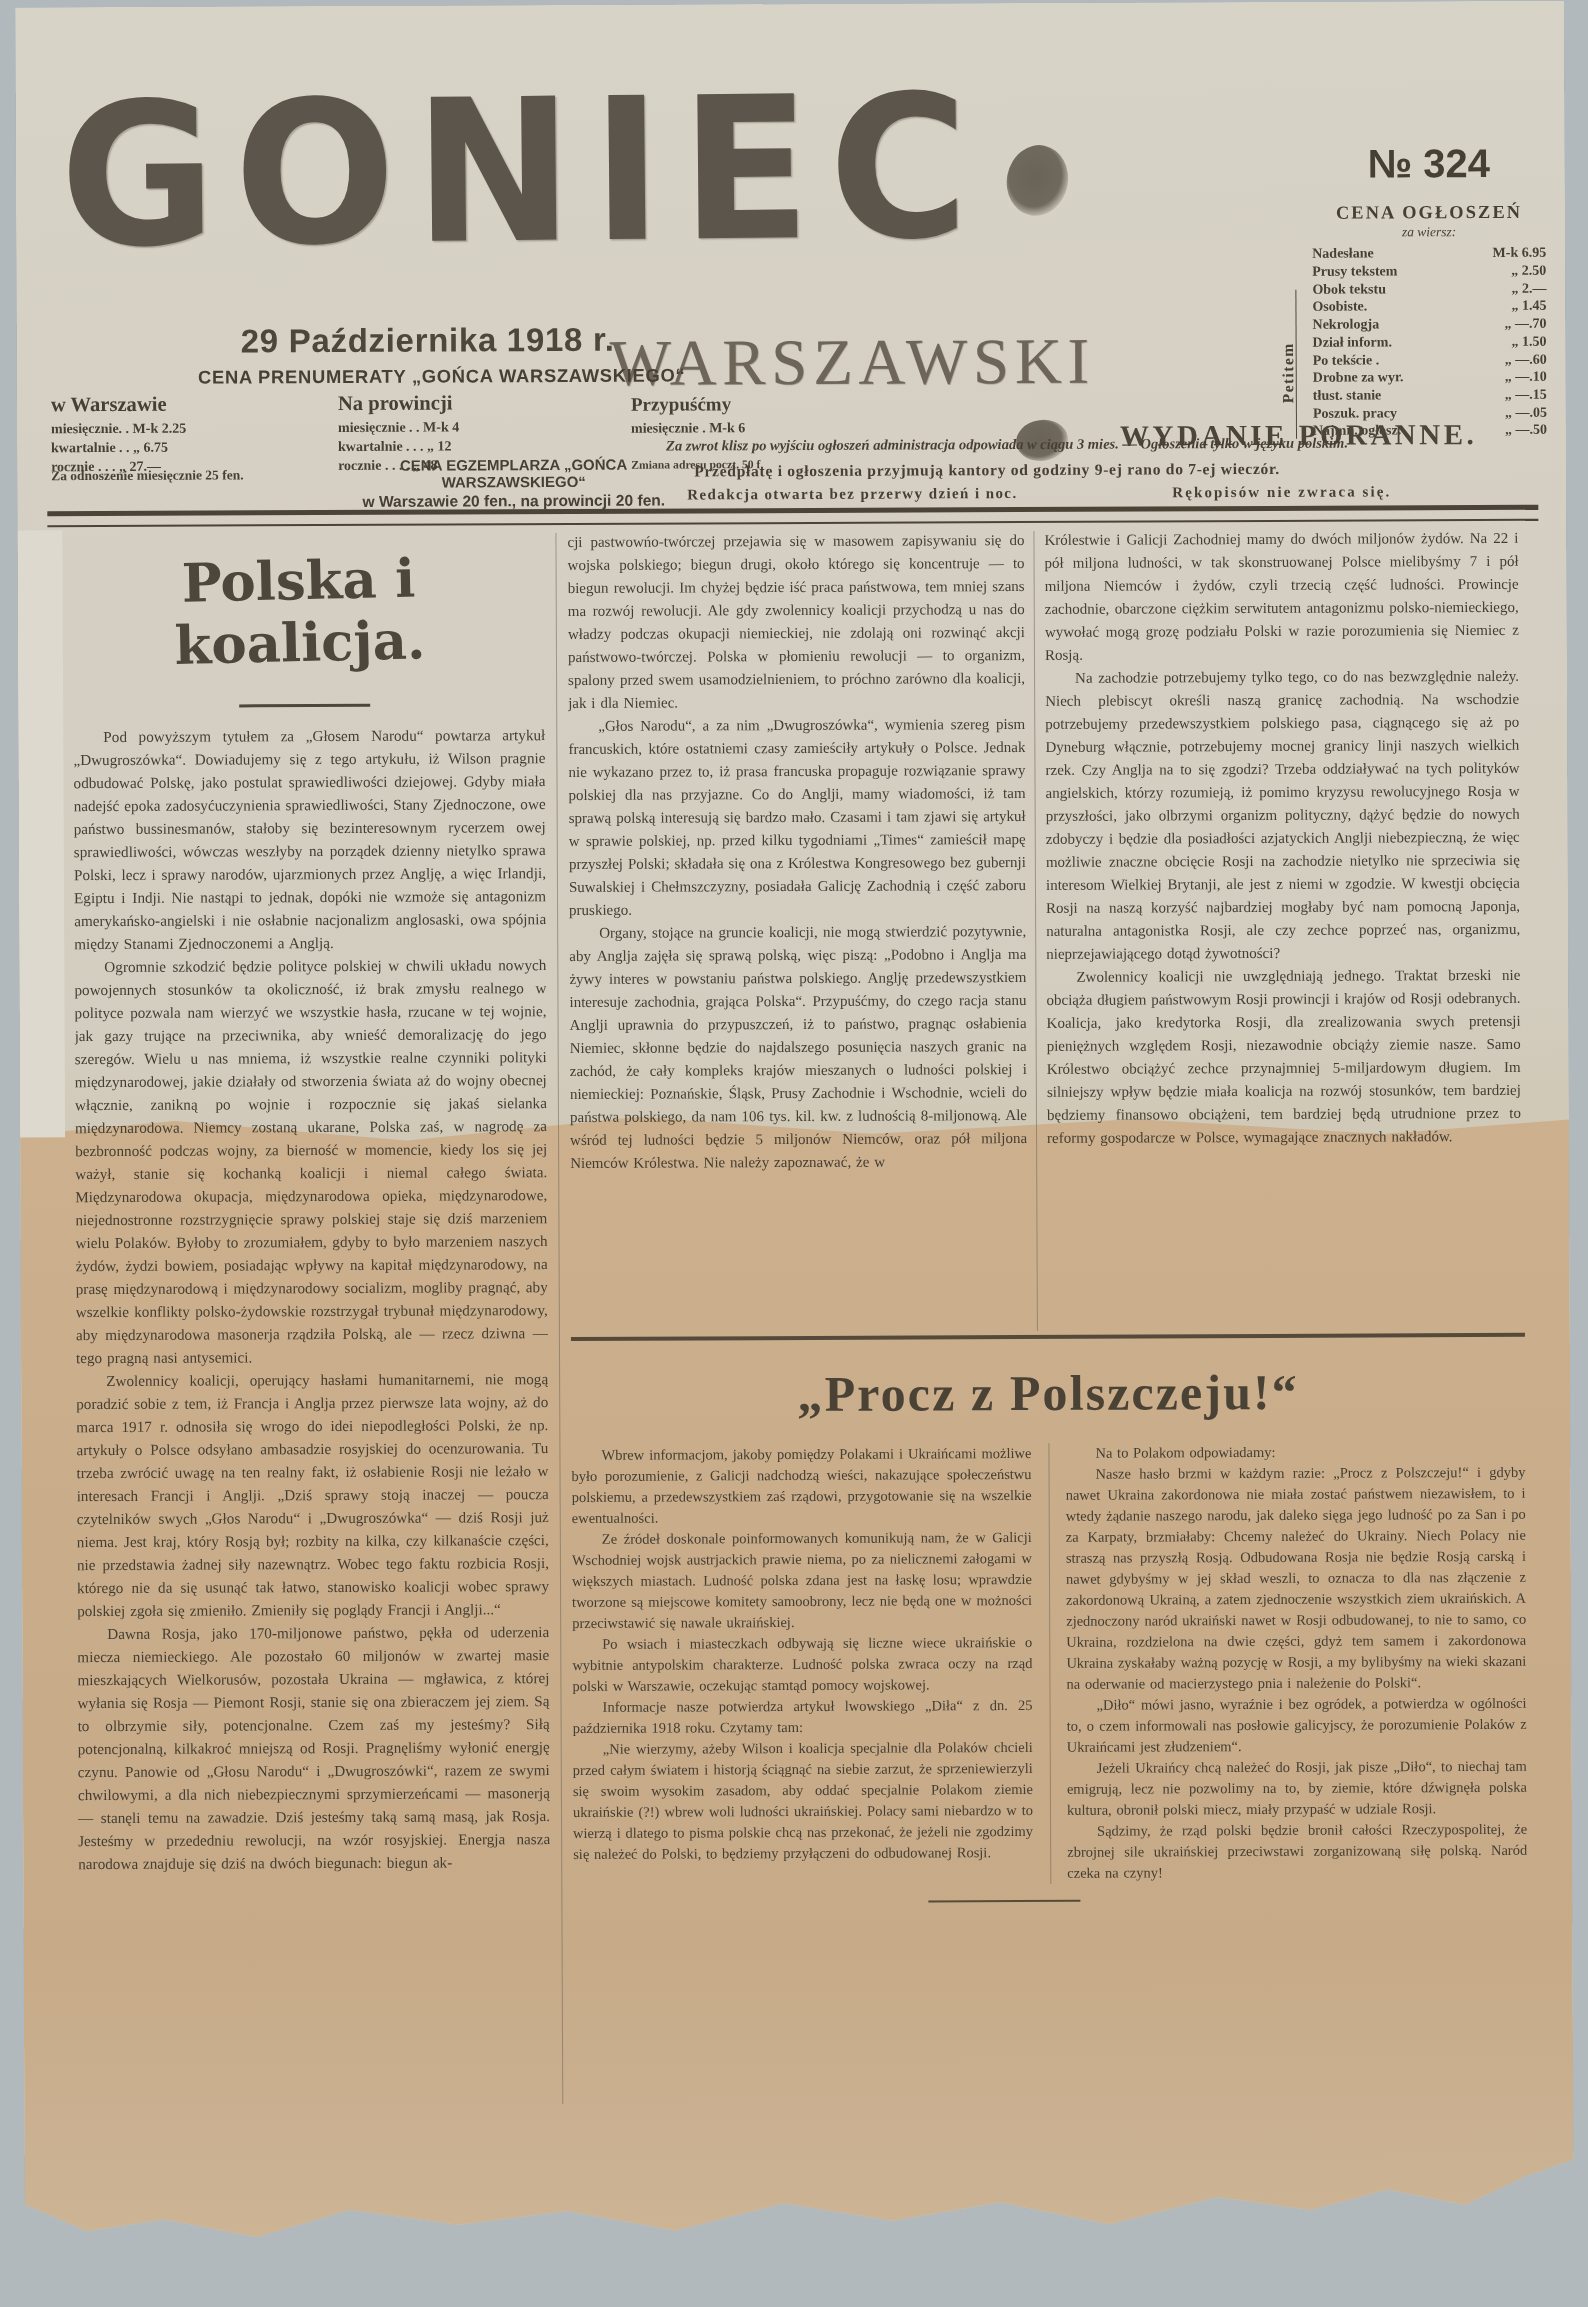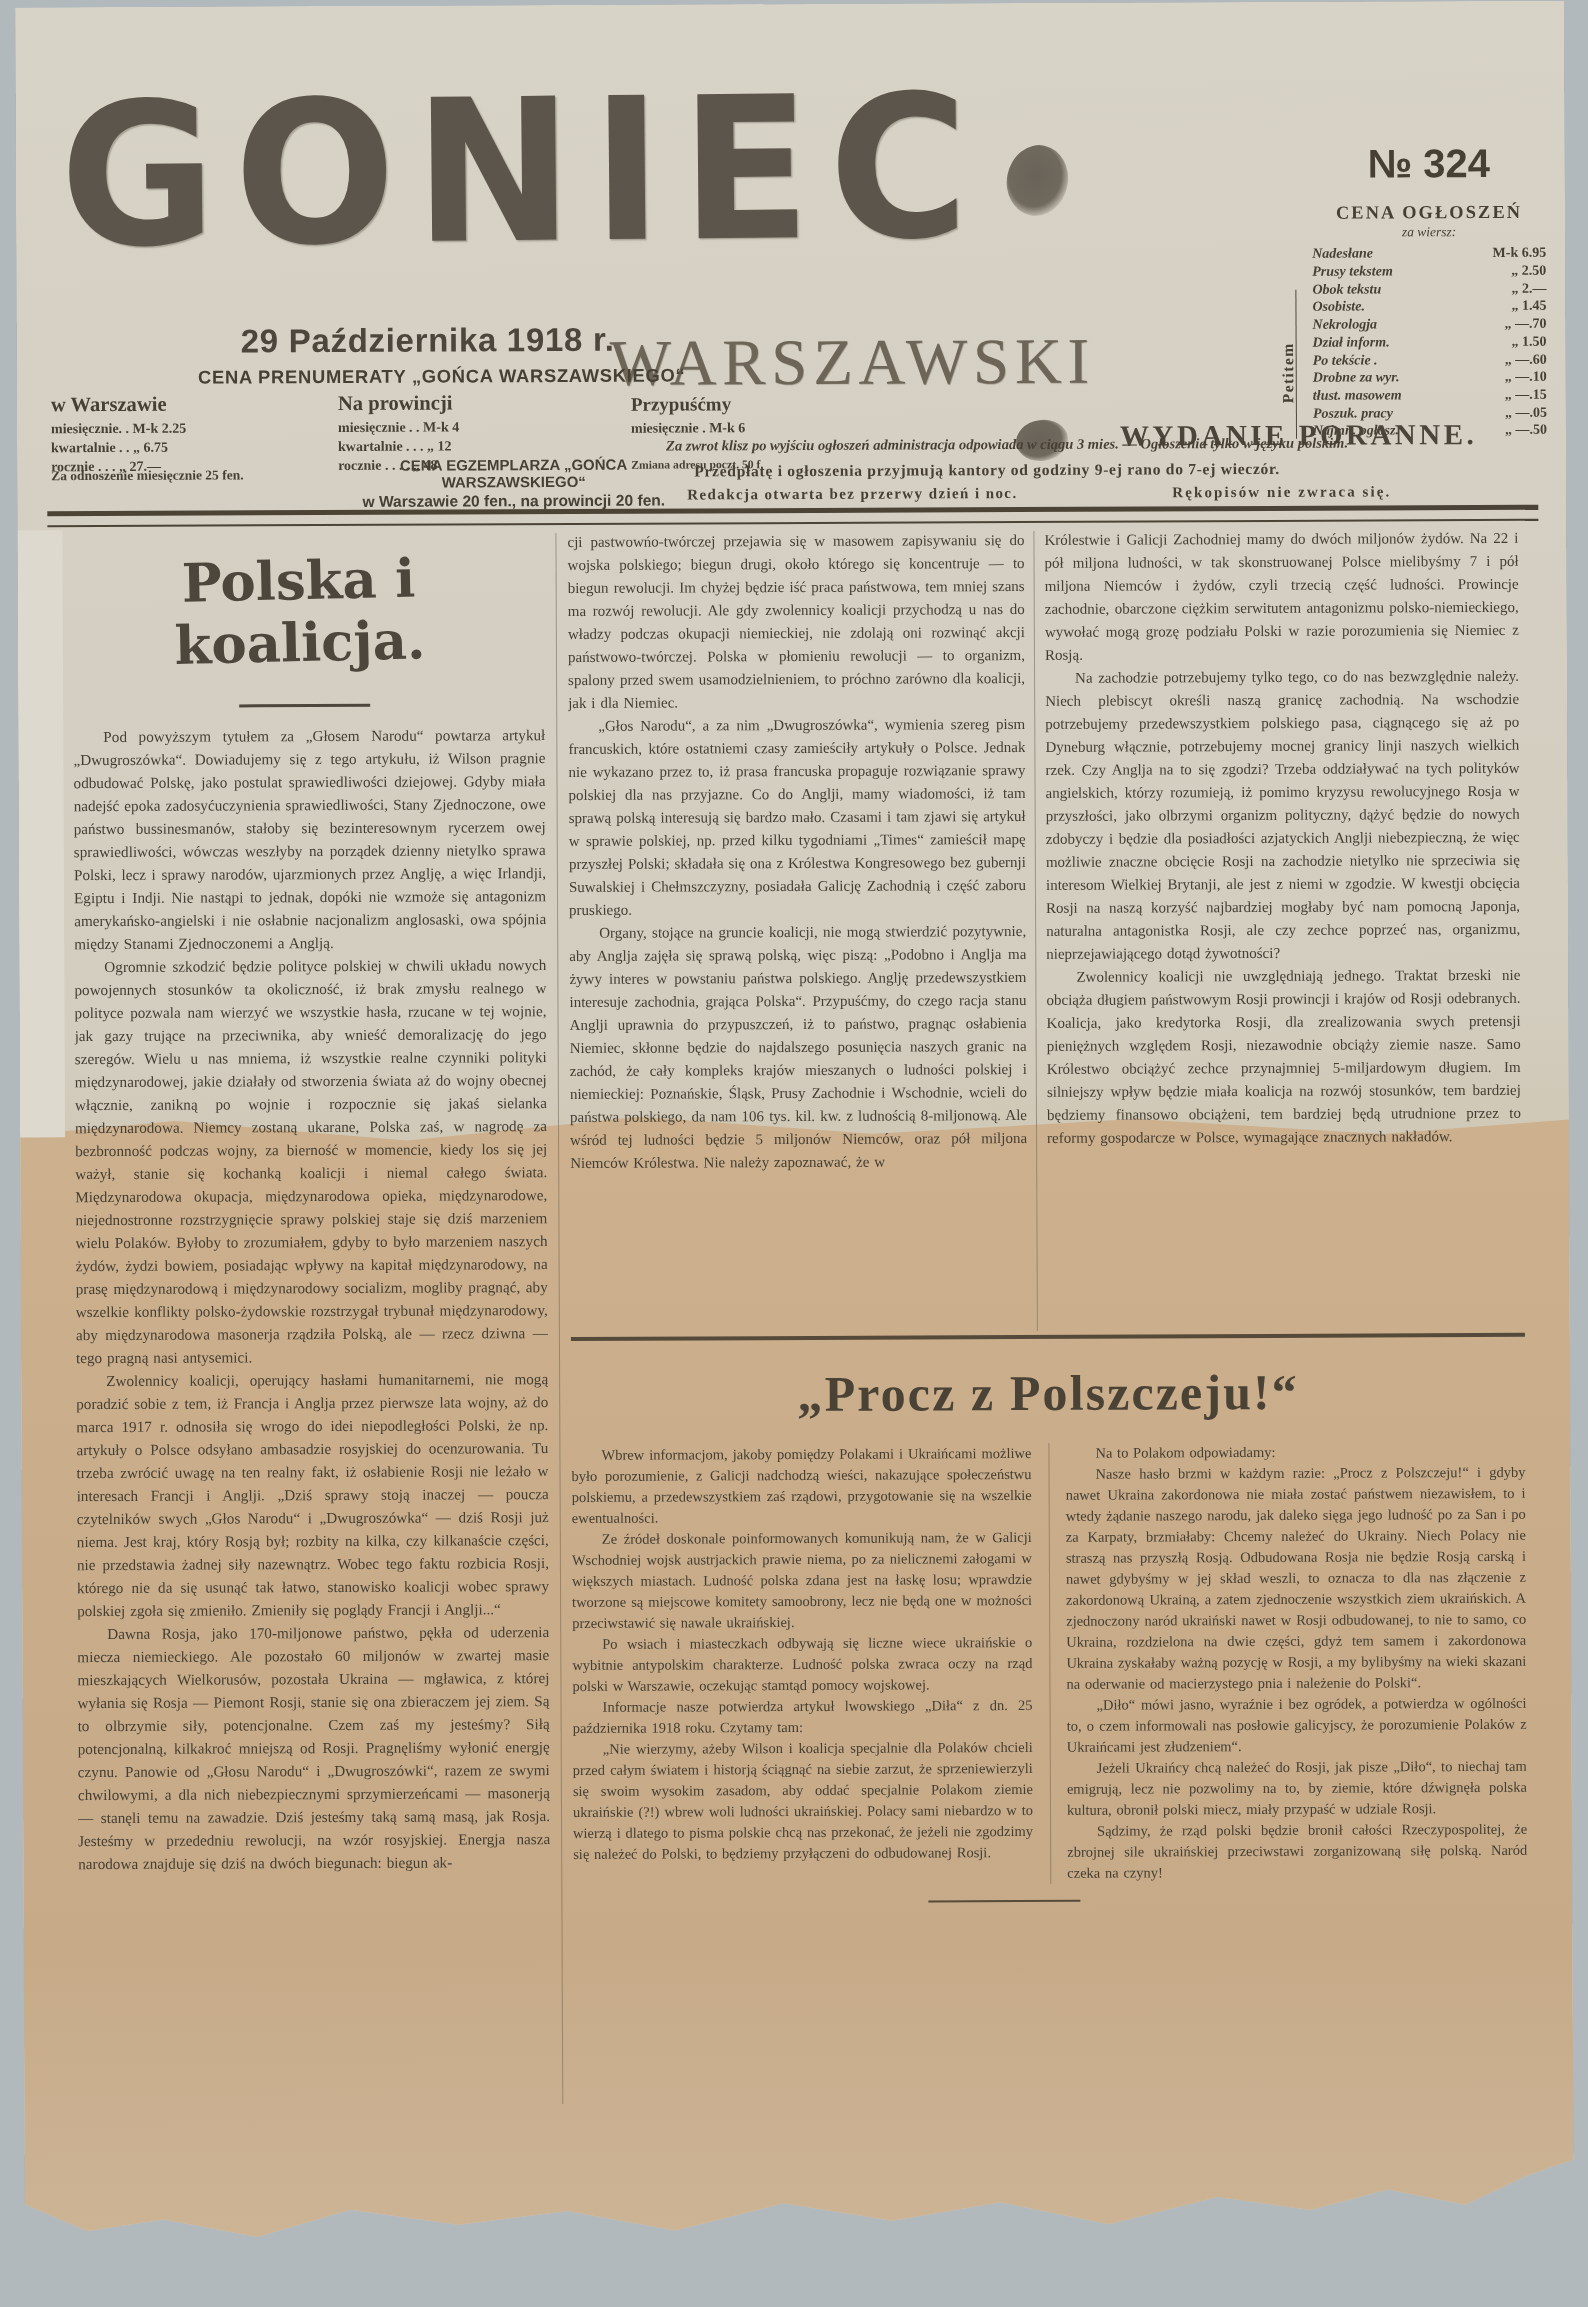--- a/index.html
+++ b/index.html
@@ -35,21 +35,21 @@
   .addr5{font-weight:bold;font-size:18.4px;margin:2.8px 0 8.5px;}
   .addr6{font-weight:bold;font-size:17px;}
   .issue-ads{left:1296px;top:140px;width:234px;color:#453f34;}
   .issue-no{text-align:center;font-family:"Liberation Sans",sans-serif;font-weight:bold;font-size:40px;margin-bottom:15.6px;}
   .ad-head{text-align:center;font-weight:bold;font-size:18.4px;letter-spacing:2.1px;}
   .ad-sub{text-align:center;font-style:italic;font-size:13.5px;margin:1.4px 0 4.3px;}
   .pricelist{position:relative;}
   .pet-line{position:absolute;left:-17px;top:45px;bottom:1.4px;width:1.4px;background:#4d473d;}
   .pet-label{position:absolute;left:-55px;top:119px;transform:rotate(-90deg);font-weight:bold;font-size:15.6px;letter-spacing:1.4px;}
   .prow{display:flex;justify-content:space-between;font-weight:bold;font-size:14px;line-height:17.7px;}
-  .prow .lb{white-space:nowrap;font-style:italic;}
+  .prow .lb{white-space:nowrap;}
   .prow .pr{white-space:nowrap;}
   .edition{left:1103px;top:417px;width:404px;font-weight:bold;font-size:29px;letter-spacing:3.5px;color:#4b443a;}
   .subs-heading{left:106px;top:360px;width:638px;text-align:center;font-family:"Liberation Sans",sans-serif;
     font-weight:bold;font-size:18.4px;letter-spacing:0.7px;color:#453f34;}
   .subs-groups{left:34px;top:386px;width:574px;display:flex;color:#453f34;}
   .sgroup{width:50%;}
   .region{font-weight:bold;font-size:20.6px;margin-bottom:2.8px;}
   .srow{font-weight:bold;font-size:14px;line-height:19px;white-space:nowrap;}
   .zagr{left:614px;top:389px;width:213px;color:#453f34;}
   .zagr .region{font-size:19px;}
@@ -135,21 +135,21 @@
         </div>
       <div class="prow">
           <span class="lb">Po tekście .</span>
           <span class="pr">„ —.60</span>
         </div>
       <div class="prow">
           <span class="lb">Drobne za wyr.</span>
           <span class="pr">„ —.10</span>
         </div>
       <div class="prow">
-          <span class="lb">tłust. masowem</span>
+          <span class="lb">tłust. stanie</span>
           <span class="pr">„ —.15</span>
         </div>
       <div class="prow">
           <span class="lb">Poszuk. pracy</span>
           <span class="pr">„ —.05</span>
         </div>
       <div class="prow">
           <span class="lb">Najmn. ogłosz.</span>
           <span class="pr">„ —.50</span>
         </div>

